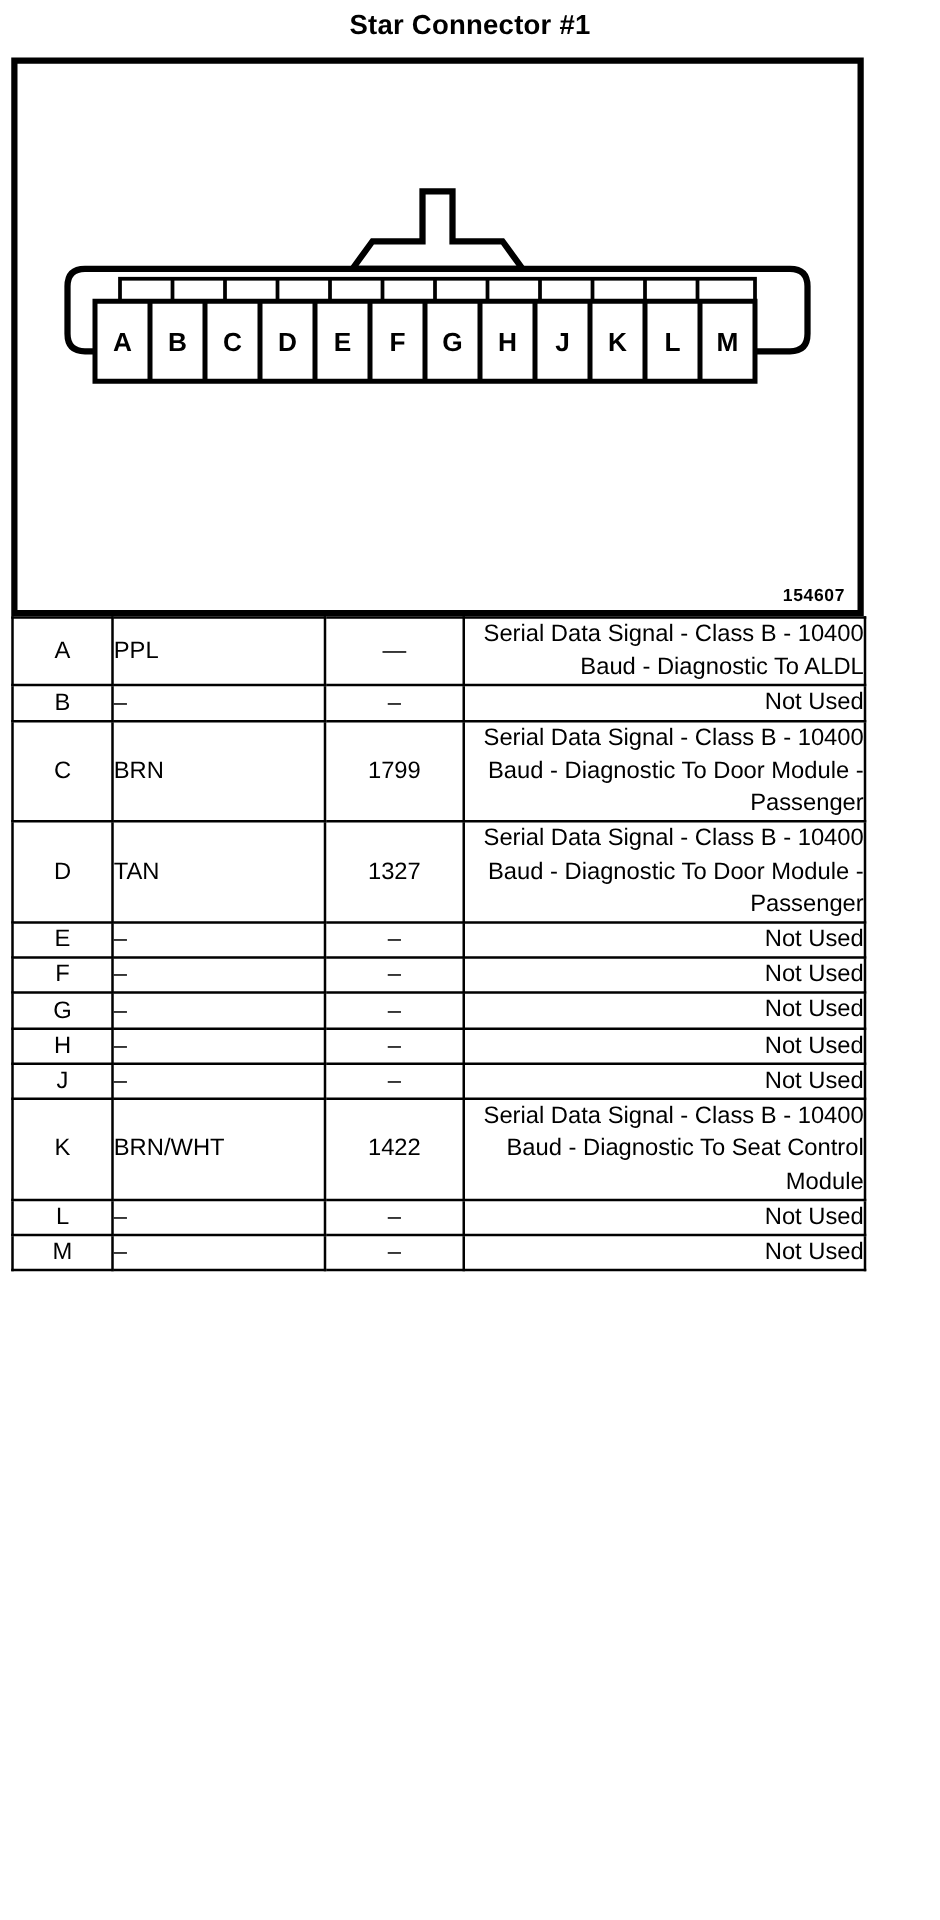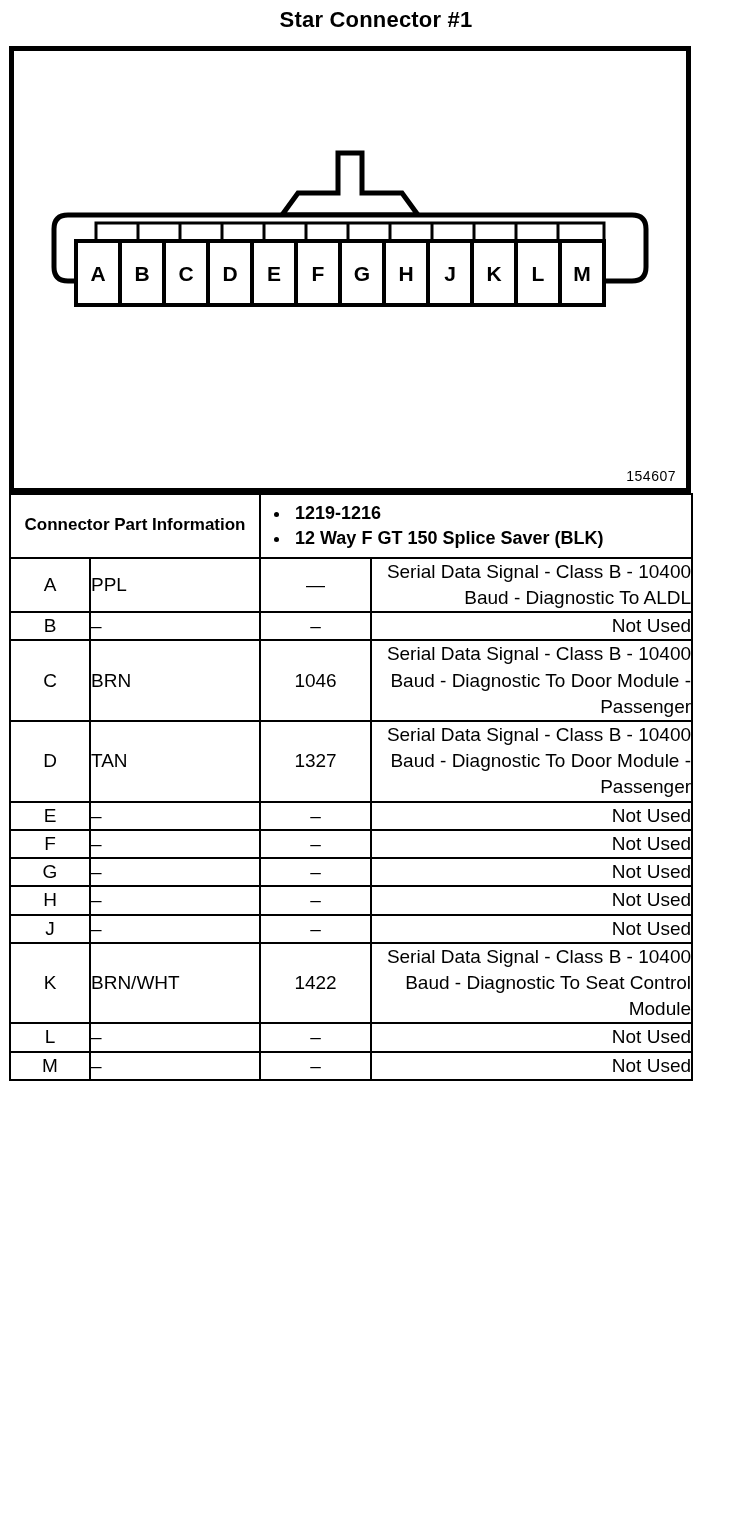--- a/index.html
+++ b/index.html
@@ -41,21 +41,21 @@
     height: 447px;
     border: 5px solid #000;
     box-sizing: border-box;
     background: #fff;
   }
   .figure-number {
     position: absolute;
     right: 10px;
     bottom: 4px;
     font-size: 14px;
-    font-weight: normal;
+    font-weight: bold;
     letter-spacing: 0.5px;
   }
 
   
   .connector-wrap {
     position: absolute;
     left: 0;
     top: 86px;
     width: 672px;
     display: flex;
@@ -200,47 +200,38 @@
   </div>
 
   <table class="pin-table">
     <colgroup>
       <col class="col-pin">
         <col class="col-color">
         <col class="col-ckt">
         <col class="col-func">
     </colgroup>
     <tbody>
-      <tr>
-        <td colspan="2" class="cpi-label">Connector Part Information</td>
-        <td colspan="2">
-          <ul class="cpi-list">
-            <li>1219-1216</li>
-            <li>12 Way F GT 150 Splice Saver (BLK)</li>
-          </ul>
-        </td>
-      </tr>
 
 
       <tr>
         <td class="cell-pin">A</td>
         <td class="cell-color">PPL</td>
         <td class="cell-ckt">—</td>
         <td class="cell-func">Serial Data Signal - Class B - 10400 Baud - Diagnostic To ALDL</td>
       </tr>
       <tr>
         <td class="cell-pin">B</td>
         <td class="cell-color">–</td>
         <td class="cell-ckt">–</td>
         <td class="cell-func">Not Used</td>
       </tr>
       <tr>
         <td class="cell-pin">C</td>
         <td class="cell-color">BRN</td>
-        <td class="cell-ckt">1046</td>
+        <td class="cell-ckt">1799</td>
         <td class="cell-func">Serial Data Signal - Class B - 10400 Baud - Diagnostic To Door Module - Passenger</td>
       </tr>
       <tr>
         <td class="cell-pin">D</td>
         <td class="cell-color">TAN</td>
         <td class="cell-ckt">1327</td>
         <td class="cell-func">Serial Data Signal - Class B - 10400 Baud - Diagnostic To Door Module - Passenger</td>
       </tr>
       <tr>
         <td class="cell-pin">E</td>

